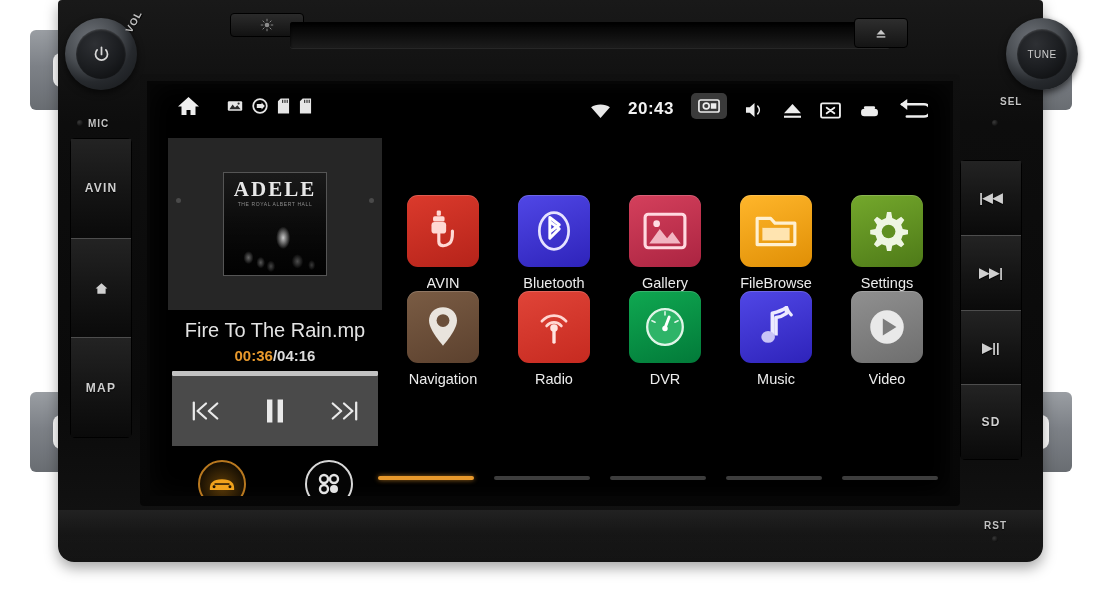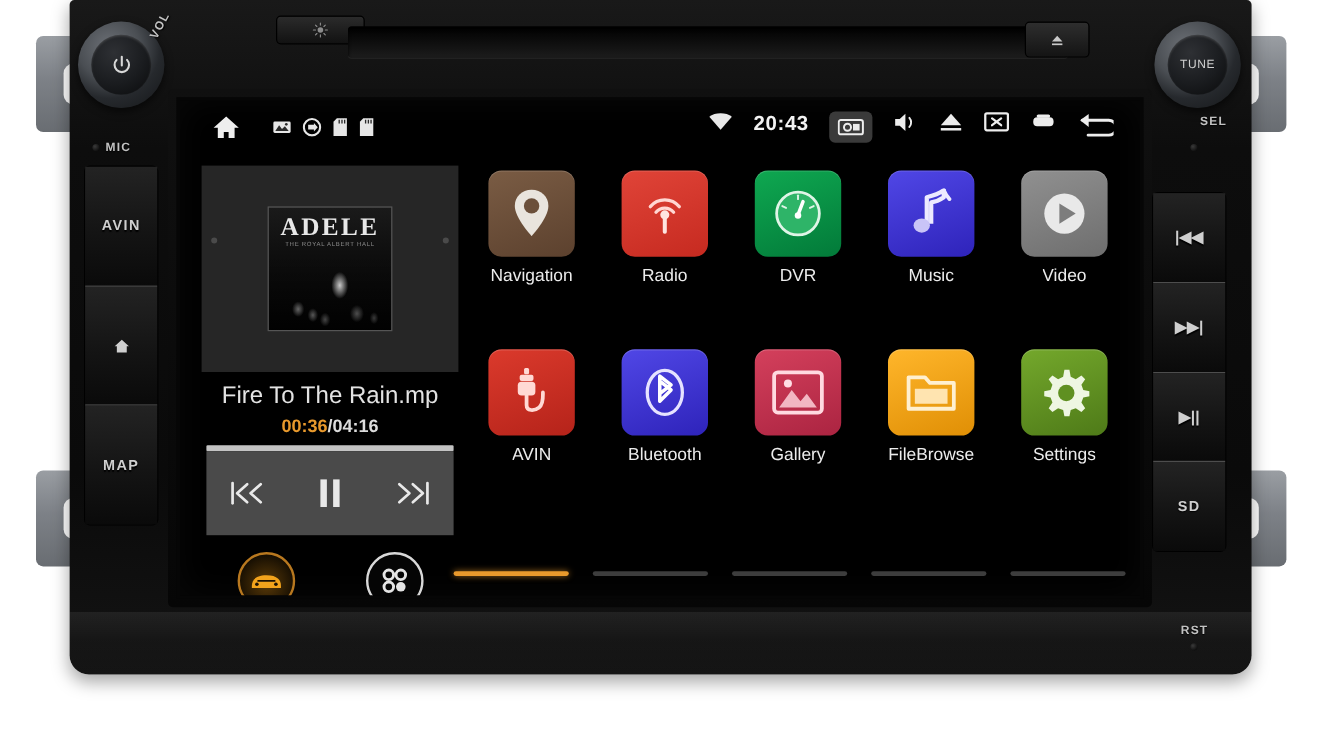--- a/index.html
+++ b/index.html
@@ -74,21 +74,21 @@
     z-index: 4;
   }
   .knob .cap {
     width:50px; height:50px; border-radius:50%;
     background: radial-gradient(circle at 38% 30%, #2e3034 0%, #1a1c1f 55%, #090a0b 100%);
     display:flex; align-items:center; justify-content:center;
     color:#cfcfcf; font-size:10px; letter-spacing:.5px;
     box-shadow: inset 0 1px 2px rgba(255,255,255,.16);
   }
   .knob.left  { left: 65px;  top: 18px; }
-  .knob.right { left: 962px; top: 18px; }
+  .knob.right { left: 1006px; top: 18px; }
   .knob-label {
     position:absolute; color:#c2c2c2; font-size:10px; font-weight:bold; letter-spacing:1px;
     z-index:5; text-shadow:0 1px 1px #000;
   }
   .lbl-vol { left:122px; top:16px; transform: rotate(-62deg); }
   .lbl-sel { left:1000px; top:96px; }
   .lbl-mic { left:88px;  top:118px; }
   .lbl-rst { left:968px; top:520px;margin-left:16px; }
   .dot-sm {
     position:absolute; width:6px; height:6px; border-radius:50%;
@@ -108,21 +108,21 @@
     border-radius:4px; z-index:2;
   }
 
   
   .statusbar {
     position:absolute; left:0; top:0; width:100%; height:44px;
     display:flex; align-items:center; color:#e9e9e9;
   }
   .sb-home { margin-left:26px; display:flex; align-items:center; }
   .sb-notifs { display:flex; align-items:center; gap:9px; margin-left:26px; }
-  .sb-right { margin-left:auto; display:flex; align-items:flex-start; gap:17px; padding-right:22px; }
+  .sb-right { margin-left:auto; display:flex; align-items:flex-end; gap:17px; padding-right:22px; }
   .sb-time { font-size:17px; font-weight:bold; letter-spacing:.5px; color:#f2f2f2; }
   .sb-icon { display:flex; align-items:center; justify-content:center; }
   .sb-icon.boxed {
     background:#3a3a3a; border-radius:5px; padding:5px 7px;
   }
 
   
   .player {
     position:absolute; left:18px; top:54px; width:214px; height:345px;
   }
@@ -472,20 +472,76 @@
           <circle cx="8" cy="8" r="4" fill="none" stroke="#e4e4e4" stroke-width="2.4"></circle>
           <circle cx="18" cy="8" r="4" fill="none" stroke="#e4e4e4" stroke-width="2.4"></circle>
           <circle cx="8" cy="18" r="4" fill="none" stroke="#e4e4e4" stroke-width="2.4"></circle>
           <circle cx="18" cy="18" r="4" fill="#e4e4e4"></circle>
         </svg>
       </div>
     </div>
   </div>
 
   <div class="appgrid">
+    <div class="app-row second">
+
+      <div class="app">
+        <div class="app-tile" style="background:linear-gradient(160deg,#db3a2c,#b5231a);">
+          <svg width="36" height="44" viewBox="0 0 32 42">
+            <rect x="10" y="1.5" width="4" height="5" rx="1.2" fill="#ffd9d4"></rect>
+            <rect x="6.5" y="7" width="11" height="5" rx="1.6" fill="#ffd9d4"></rect>
+            <rect x="5" y="12.5" width="14" height="11" rx="3" fill="#ffd9d4"></rect>
+            <path d="M12 23.5 L12 31 C12 36, 18 36, 22 33 C25.5 30.3, 25 25, 25 21" stroke="#ffd9d4" stroke-width="3" fill="none" stroke-linecap="round"></path>
+          </svg>
+        </div>
+        <div class="app-label">AVIN</div>
+      </div>
+
+      <div class="app">
+        <div class="app-tile" style="background:linear-gradient(160deg,#5047e6,#2e23ba);">
+          <svg width="42" height="46" viewBox="0 0 40 44">
+            <ellipse cx="20" cy="22" rx="14" ry="17.5" fill="none" stroke="#e6e3ff" stroke-width="2.6"></ellipse>
+            <path d="M16 13 L25 20 L16 29 L16 9 L25 16 L16 23" fill="none" stroke="#ffffff" stroke-width="2.8" stroke-linejoin="round" stroke-linecap="round"></path>
+          </svg>
+        </div>
+        <div class="app-label">Bluetooth</div>
+      </div>
+
+      <div class="app">
+        <div class="app-tile" style="background:linear-gradient(160deg,#d4405c,#ab2441);">
+          <svg width="44" height="38" viewBox="0 0 42 36">
+            <rect x="2" y="2" width="38" height="32" rx="3" fill="none" stroke="#ffd9e0" stroke-width="3"></rect>
+            <path d="M6 30 L16 16 L23 25 L28 19 L36 30 Z" fill="#f2b6c2"></path>
+            <circle cx="13" cy="11" r="3.2" fill="#ffdde4"></circle>
+          </svg>
+        </div>
+        <div class="app-label">Gallery</div>
+      </div>
+
+      <div class="app">
+        <div class="app-tile" style="background:linear-gradient(160deg,#ffb62b,#e08f05);">
+          <svg width="44" height="38" viewBox="0 0 42 36">
+            <path d="M3 6 L16 6 L20 10.5 L39 10.5 L39 31 L3 31 Z" fill="none" stroke="#fff0d0" stroke-width="3" stroke-linejoin="round"></path>
+            <path d="M8 15 L34 15 L34 27 L8 27 Z" fill="#ffe4b0"></path>
+          </svg>
+        </div>
+        <div class="app-label">FileBrowse</div>
+      </div>
+
+      <div class="app">
+        <div class="app-tile" style="background:linear-gradient(160deg,#74a82c,#4e7a18);">
+          <svg width="42" height="42" viewBox="0 0 40 40">
+            <path d="M20 2 L24 2 L25 7.5 L29 9.5 L33.5 6.5 L36.5 9.5 L33.5 14 L35 18 L40 19 L40 23 L35 24 L33.5 28 L36.5 32.5 L33.5 35.5 L29 32.5 L25 34 L24 39 L20 39 L19 34 L15 32.5 L10.5 35.5 L7.5 32.5 L10.5 28 L9 24 L4 23 L4 19 L9 18 L10.5 14 L7.5 9.5 L10.5 6.5 L15 9.5 L19 7.5 Z" fill="#eef6e2"></path>
+            <circle cx="21.5" cy="20.5" r="6.5" fill="#5f9021"></circle>
+          </svg>
+        </div>
+        <div class="app-label">Settings</div>
+      </div>
+    </div>
+
     <div class="app-row">
 
       <div class="app">
         <div class="app-tile" style="background:linear-gradient(160deg,#7a5c44,#5c412e);">
           <svg width="36" height="42" viewBox="0 0 30 36">
             <path d="M15 1 C8 1, 3 6, 3 12.5 C3 21, 15 34, 15 34 C15 34, 27 21, 27 12.5 C27 6, 22 1, 15 1 Z" fill="#e9e4dd"></path>
             <circle cx="15" cy="12.5" r="5.5" fill="#6b4f3a"></circle>
           </svg>
         </div>
         <div class="app-label">Navigation</div>
@@ -535,76 +591,20 @@
       <div class="app">
         <div class="app-tile" style="background:linear-gradient(160deg,#909090,#6e6e6e);">
           <svg width="44" height="44" viewBox="0 0 42 42">
             <circle cx="21" cy="21" r="16" fill="#e9e9e9"></circle>
             <path d="M17 13 L30 21 L17 29 Z" fill="#7d7d7d"></path>
           </svg>
         </div>
         <div class="app-label">Video</div>
       </div>
     </div>
-
-    <div class="app-row second">
-
-      <div class="app">
-        <div class="app-tile" style="background:linear-gradient(160deg,#db3a2c,#b5231a);">
-          <svg width="36" height="44" viewBox="0 0 32 42">
-            <rect x="10" y="1.5" width="4" height="5" rx="1.2" fill="#ffd9d4"></rect>
-            <rect x="6.5" y="7" width="11" height="5" rx="1.6" fill="#ffd9d4"></rect>
-            <rect x="5" y="12.5" width="14" height="11" rx="3" fill="#ffd9d4"></rect>
-            <path d="M12 23.5 L12 31 C12 36, 18 36, 22 33 C25.5 30.3, 25 25, 25 21" stroke="#ffd9d4" stroke-width="3" fill="none" stroke-linecap="round"></path>
-          </svg>
-        </div>
-        <div class="app-label">AVIN</div>
-      </div>
-
-      <div class="app">
-        <div class="app-tile" style="background:linear-gradient(160deg,#5047e6,#2e23ba);">
-          <svg width="42" height="46" viewBox="0 0 40 44">
-            <ellipse cx="20" cy="22" rx="14" ry="17.5" fill="none" stroke="#e6e3ff" stroke-width="2.6"></ellipse>
-            <path d="M16 13 L25 20 L16 29 L16 9 L25 16 L16 23" fill="none" stroke="#ffffff" stroke-width="2.8" stroke-linejoin="round" stroke-linecap="round"></path>
-          </svg>
-        </div>
-        <div class="app-label">Bluetooth</div>
-      </div>
-
-      <div class="app">
-        <div class="app-tile" style="background:linear-gradient(160deg,#d4405c,#ab2441);">
-          <svg width="44" height="38" viewBox="0 0 42 36">
-            <rect x="2" y="2" width="38" height="32" rx="3" fill="none" stroke="#ffd9e0" stroke-width="3"></rect>
-            <path d="M6 30 L16 16 L23 25 L28 19 L36 30 Z" fill="#f2b6c2"></path>
-            <circle cx="13" cy="11" r="3.2" fill="#ffdde4"></circle>
-          </svg>
-        </div>
-        <div class="app-label">Gallery</div>
-      </div>
-
-      <div class="app">
-        <div class="app-tile" style="background:linear-gradient(160deg,#ffb62b,#e08f05);">
-          <svg width="44" height="38" viewBox="0 0 42 36">
-            <path d="M3 6 L16 6 L20 10.5 L39 10.5 L39 31 L3 31 Z" fill="none" stroke="#fff0d0" stroke-width="3" stroke-linejoin="round"></path>
-            <path d="M8 15 L34 15 L34 27 L8 27 Z" fill="#ffe4b0"></path>
-          </svg>
-        </div>
-        <div class="app-label">FileBrowse</div>
-      </div>
-
-      <div class="app">
-        <div class="app-tile" style="background:linear-gradient(160deg,#74a82c,#4e7a18);">
-          <svg width="42" height="42" viewBox="0 0 40 40">
-            <path d="M20 2 L24 2 L25 7.5 L29 9.5 L33.5 6.5 L36.5 9.5 L33.5 14 L35 18 L40 19 L40 23 L35 24 L33.5 28 L36.5 32.5 L33.5 35.5 L29 32.5 L25 34 L24 39 L20 39 L19 34 L15 32.5 L10.5 35.5 L7.5 32.5 L10.5 28 L9 24 L4 23 L4 19 L9 18 L10.5 14 L7.5 9.5 L10.5 6.5 L15 9.5 L19 7.5 Z" fill="#eef6e2"></path>
-            <circle cx="21.5" cy="20.5" r="6.5" fill="#5f9021"></circle>
-          </svg>
-        </div>
-        <div class="app-label">Settings</div>
-      </div>
-    </div>
   </div>
 
   <div class="pager">
     <div class="dash active"></div>
     <div class="dash"></div>
     <div class="dash"></div>
     <div class="dash"></div>
     <div class="dash"></div>
   </div>
 

